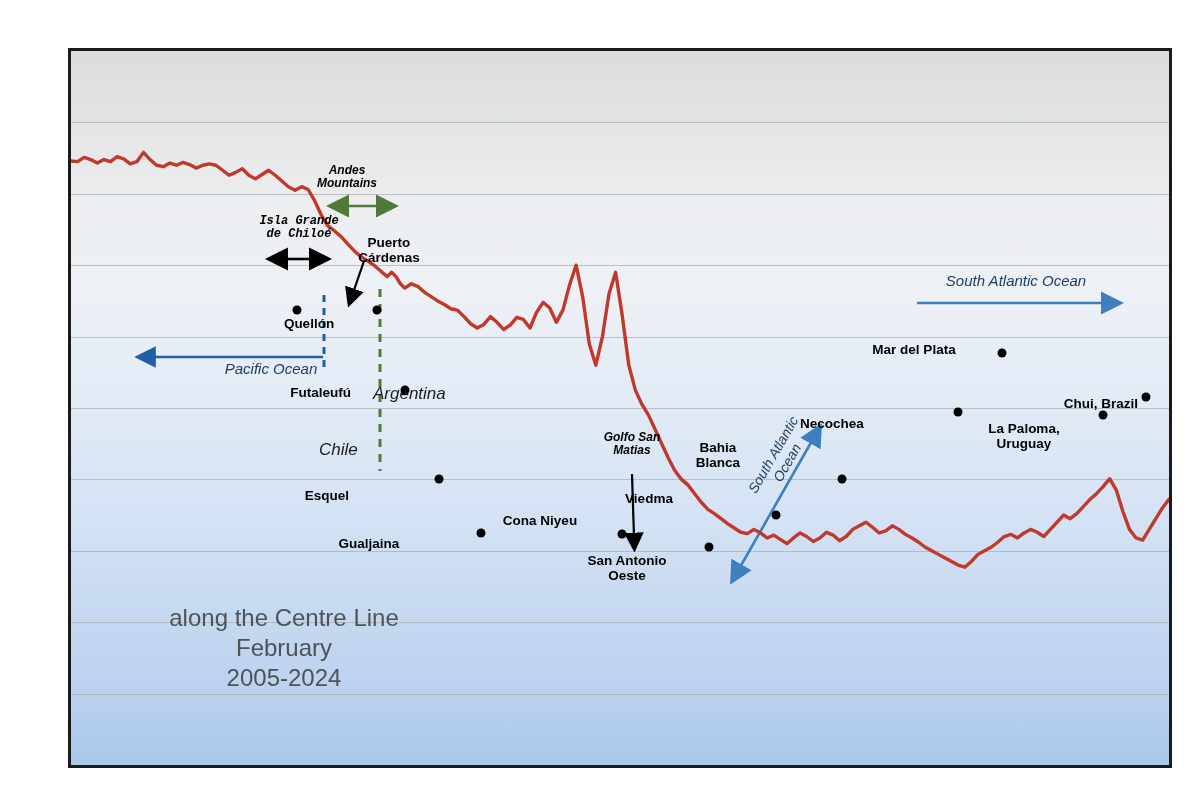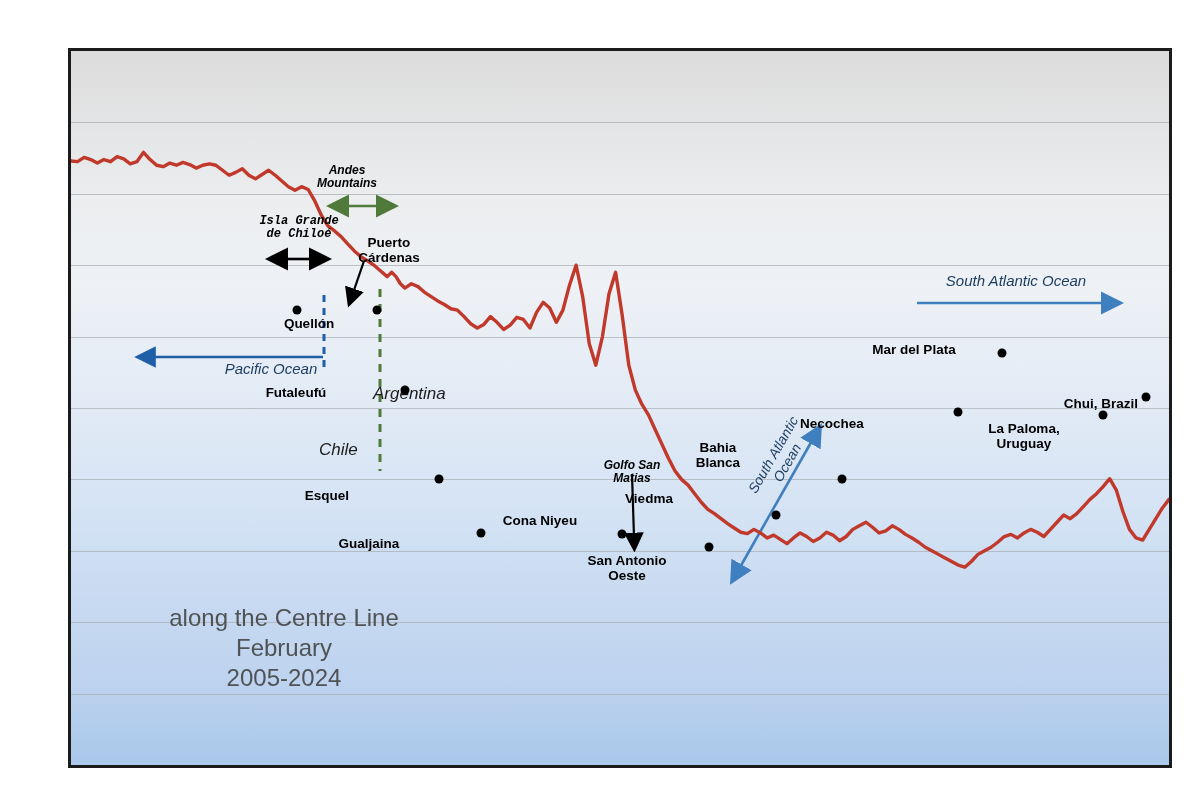--- a/index.html
+++ b/index.html
@@ -144,21 +144,21 @@
       <polyline class="curve" points="0.00,109.96 6.59,110.67 13.18,106.39 19.76,108.53 26.35,112.10 32.94,108.53 39.53,110.67 46.12,105.67 52.70,107.81 59.29,112.81 65.88,110.67 72.47,101.39 79.06,108.53 85.64,114.24 92.23,115.67 98.82,112.10 105.41,114.24 112.00,111.38 118.58,113.53 125.17,117.10 131.76,114.24 138.35,112.81 144.94,114.24 151.52,119.24 158.11,124.24 164.70,121.38 171.29,117.81 177.88,124.24 184.46,127.81 191.05,123.52 197.64,119.24 204.23,124.24 210.82,129.95 217.40,135.66 223.99,139.23 230.58,135.66 237.17,138.52 243.76,149.94 250.34,164.22 256.93,174.93 263.52,179.93 270.11,185.64 276.70,192.78 283.28,199.92 289.87,205.63 296.46,209.92 303.05,214.20 309.64,219.91 316.22,225.62 320.62,221.34 325.01,225.62 329.40,232.76 333.79,237.05 340.38,232.76 346.97,235.62 353.56,241.33 360.14,245.62 366.73,249.90 373.32,253.47 379.91,257.75 386.50,259.18 393.08,265.61 399.67,272.75 406.26,277.03 412.85,273.46 419.44,265.61 426.02,271.32 432.61,278.46 439.20,274.18 445.79,266.32 452.38,268.46 458.96,277.03 465.55,261.32 472.14,251.33 478.73,257.04 485.32,271.32 491.90,259.18 498.49,234.19 505.08,214.20 511.67,245.62 518.26,292.74 524.84,314.16 531.43,285.60 538.02,242.76 544.61,221.34 551.20,264.18 557.78,314.16 564.37,339.15 570.96,353.43 577.55,364.14 584.14,378.42 590.72,392.70 597.31,406.98 603.90,419.83 610.49,428.40 617.08,434.11 623.66,442.68 630.25,451.25 636.84,458.39 643.43,462.67 650.02,467.67 656.60,472.67 663.19,476.95 669.78,481.24 676.37,482.66 682.96,478.38 689.54,481.95 696.13,486.95 702.72,484.09 709.31,488.38 715.90,492.66 722.48,486.95 729.07,481.95 735.66,485.52 742.25,490.52 748.84,486.95 755.42,481.24 762.01,484.09 768.60,489.80 775.19,485.52 781.78,478.38 788.36,474.81 794.95,471.24 801.54,476.24 808.13,481.95 814.72,479.81 821.30,474.81 827.89,478.38 834.48,483.38 841.07,486.95 847.66,491.23 854.24,496.23 860.83,499.80 867.42,503.37 874.01,506.94 880.60,510.51 887.18,514.08 893.77,516.22 900.36,510.51 906.95,503.37 913.54,499.80 920.12,496.23 926.71,491.23 933.30,485.52 939.89,483.38 946.48,486.95 953.06,481.95 959.65,478.38 966.24,481.24 972.83,485.52 979.42,478.38 986.00,471.24 992.59,464.10 999.18,467.67 1005.77,462.67 1012.36,455.53 1018.94,448.39 1025.53,442.68 1032.12,435.54 1038.71,427.69 1045.30,439.11 1051.88,460.53 1058.47,478.38 1065.06,486.95 1071.65,489.09 1078.24,478.38 1084.82,467.67 1091.41,456.96 1098.00,448.39"></polyline>
     </svg>
 
     <div id="annlayer">
 
       <div class="ann city" style="left:183px;top:265px;width:110px;">Quellón</div>
 
       <div class="ann city" style="left:263px;top:184px;width:110px;">Puerto
 Cárdenas</div>
 
-      <div class="ann city" style="left:170px;top:334px;width:110px;">Futaleufú</div>
+      <div class="ann city" style="left:170px;top:334px;width:110px;text-align:right;">Futaleufú</div>
 
       <div class="ann city" style="left:206px;top:437px;width:100px;">Esquel</div>
 
       <div class="ann city" style="left:243px;top:485px;width:110px;">Gualjaina</div>
 
       <div class="ann city" style="left:406px;top:462px;width:126px;">Cona Niyeu</div>
 
       <div class="ann city" style="left:491px;top:502px;width:130px;">San Antonio
 Oeste</div>
 
@@ -179,21 +179,21 @@
       <div class="ann regionlbl" style="left:302px;top:296px;margin-top:37px;">Argentina</div>
 
       <div class="ann regionlbl" style="left:248px;top:389px;">Chile</div>
 
       <div class="ann featurelbl" style="left:220px;top:113px;width:112px;">Andes
 Mountains</div>
 
       <div class="ann featurelbl" style="left:172px;top:164px;width:112px;font-family:Liberation Mono, monospace;">Isla Grande
 de Chiloé</div>
 
-      <div class="ann featurelbl" style="left:508px;top:408px;width:106px;">Golfo San
+      <div class="ann featurelbl" style="left:508px;top:380px;width:106px;">Golfo San
 Matias</div>
 
       <div class="ann oceanlbl" style="left:110px;top:310px;width:180px;">Pacific Ocean</div>
 
       <div class="ann oceanlbl" style="left:845px;top:222px;width:200px;">South Atlantic Ocean</div>
 
       <div class="ann oceanlbl" style="left:666px;top:452px;width:120px;font-size:14px;
                   transform:rotate(-60deg);transform-origin:left top;">South Atlantic
 Ocean</div>
     <div class="dot" style="left: 225.639px; top: 259.182px;"></div>

